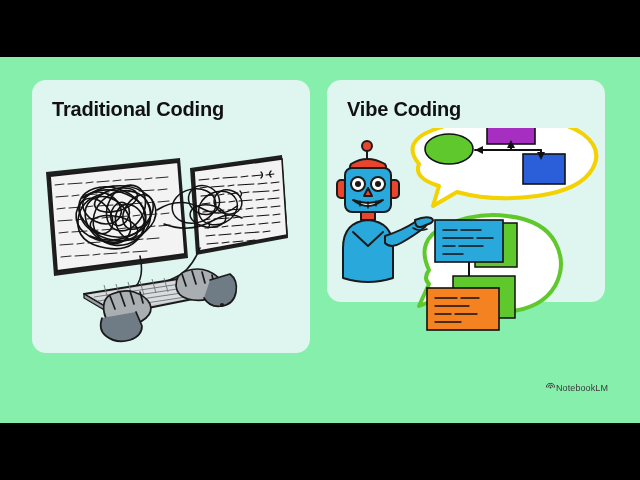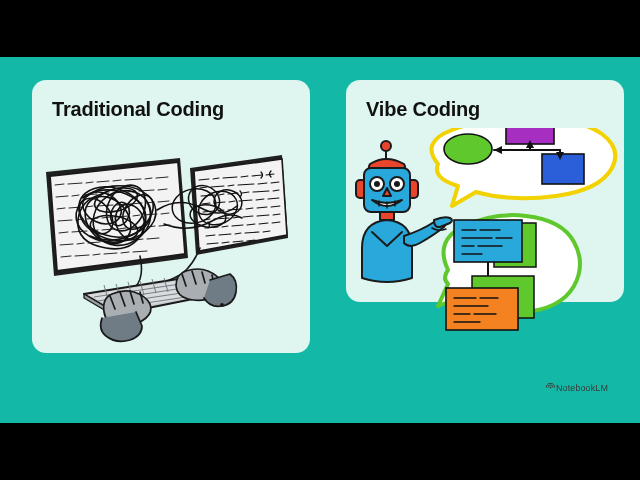--- a/index.html
+++ b/index.html
@@ -4,33 +4,33 @@
 <style>
   * { margin:0; padding:0; box-sizing:border-box; }
   html,body { width:640px; height:480px; overflow:hidden; background:#000; }
   body { font-family:"Liberation Sans", sans-serif; }
 
   #stage { position:relative; width:640px; height:480px; background:#000; }
 
   
   #content {
     position:absolute; left:0; top:57px; width:640px; height:366px;
-    background:#14b8a6;
+    background:#86efac;
   }
 
   .bar-top { position:absolute; left:0; top:0; width:640px; height:57px; background:#000; }
   .bar-bottom { position:absolute; left:0; top:423px; width:640px; height:57px; background:#000; }
 
   .panel {
     position:absolute;
     background:#dff5ef;
     border-radius:14px;
   }
   #panel-left  { left:32px;  top:23px;  width:278px; height:273px; }
-  #panel-right { left:346px; top:23px;  width:278px; height:222px; }
+  #panel-right { left:327px; top:23px;  width:278px; height:222px; }
 
   .panel-title {
     position:absolute; left:20px; top:18px;
     font-size:20px; font-weight:bold; color:#111; letter-spacing:-0.2px;
     font-family:"Liberation Sans", sans-serif;
   }
 
   .art { position:absolute; left:0; top:48px; width:278px; height:225px; }
 
   

